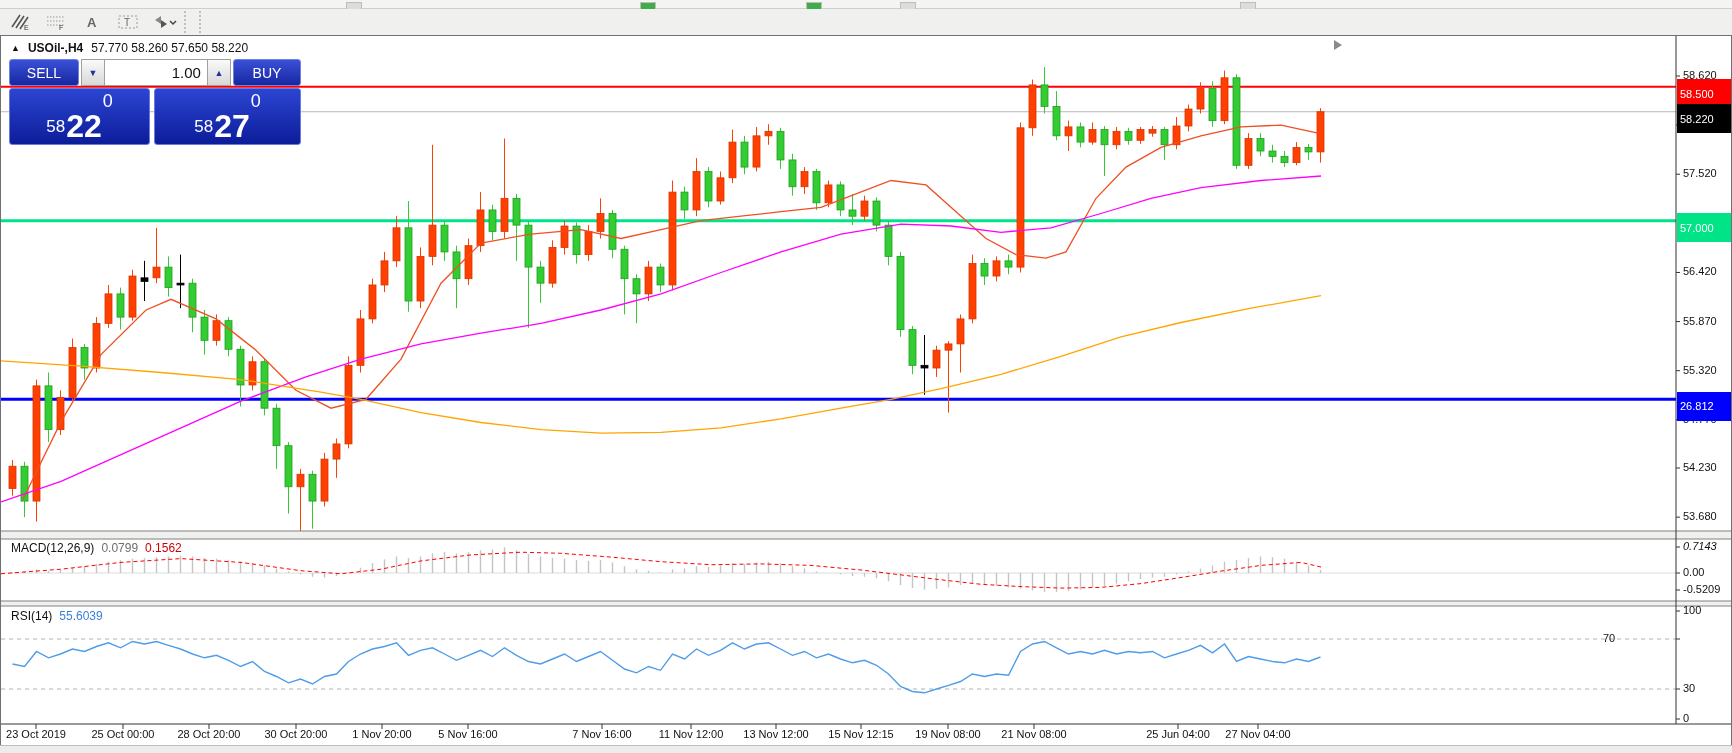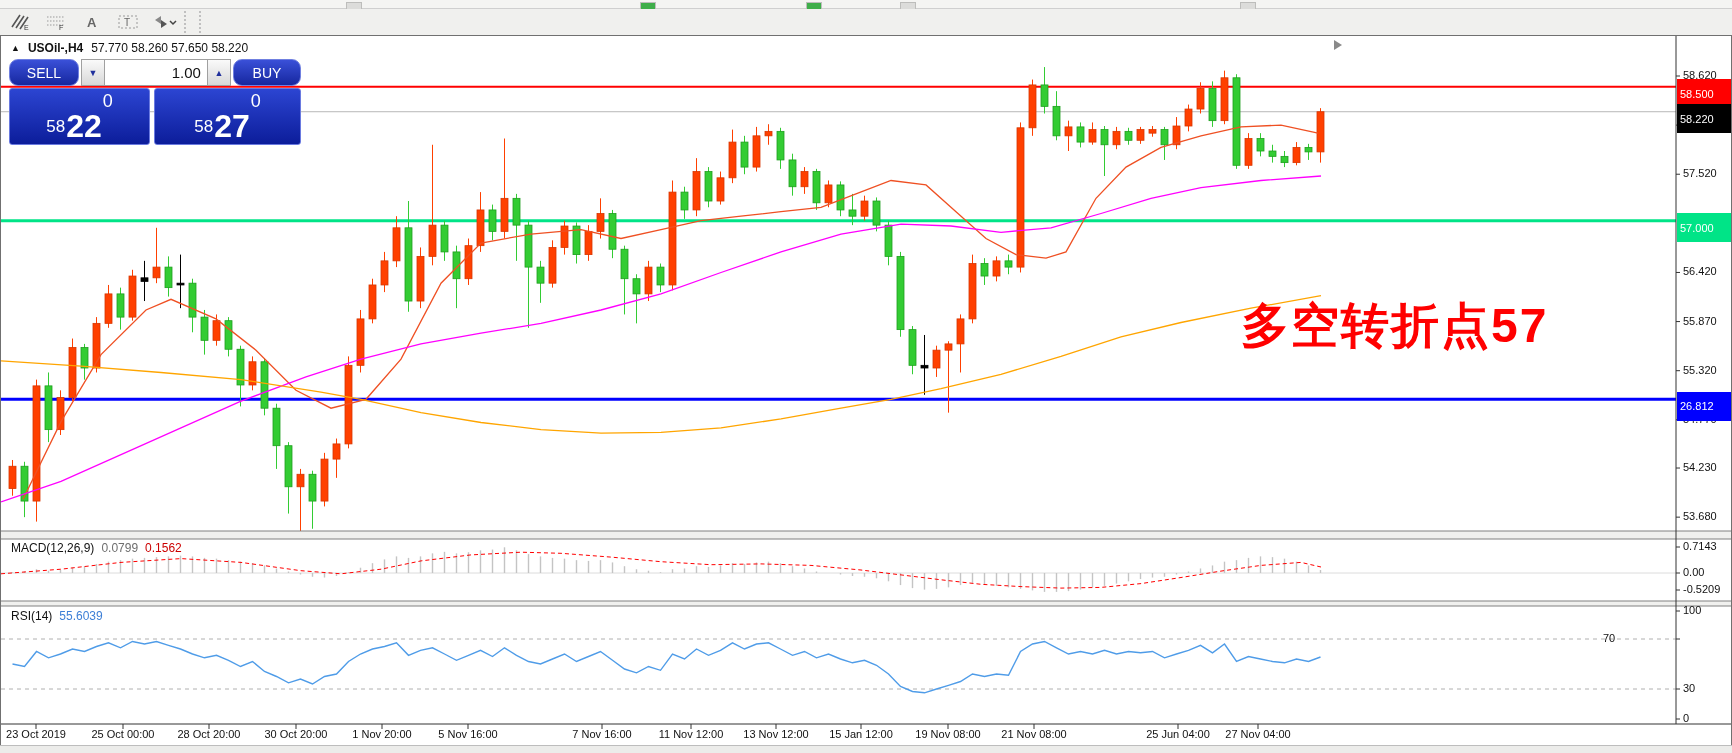--- a/index.html
+++ b/index.html
@@ -19,21 +19,21 @@
   
   #chart-window{position:absolute;left:0;top:35px;width:1730px;height:716px;background:#ffffff;border:1px solid #707070;}
   #chart-svg{position:absolute;left:0;top:0;}
   #chart-title{position:absolute;left:10px;top:5px;font-size:12px;color:#111;display:flex;gap:8px;align-items:center;}
   #chart-title .tri{font-size:9px;color:#111;}
   #end-arrow{position:absolute;left:1333px;top:4px;width:0;height:0;border-top:5px solid transparent;border-bottom:5px solid transparent;border-left:8px solid #8a8a8a;}
   
   #trade-panel{position:absolute;left:8px;top:23px;width:292px;}
   #tp-top{display:flex;height:27px;}
   .tp-btn{color:#fff;font-size:14px;display:flex;align-items:center;justify-content:center;
-          background:linear-gradient(#3a50d8,#16279f);border:1px solid #7080e0;border-radius:9px;}
+          background:linear-gradient(#3a50d8,#16279f);border:1px solid #7080e0;border-radius:3px;}
   #sell-btn{width:74px;}
   #buy-btn{width:72px;margin-left:2px;}
   #vol-box{display:flex;margin-left:2px;margin-right:0;}
   .spin{width:22px;background:linear-gradient(#fafafa,#d8d8d8);border:1px solid #a0a0a0;display:flex;align-items:center;justify-content:center;font-size:9px;color:#20309c;}
   #vol-input{width:94px;border:1px solid #a0a0a0;border-left:none;border-right:none;font-size:15px;text-align:right;padding-right:6px;color:#111;font-family:"Liberation Sans",sans-serif;}
   #tp-big{display:flex;margin-top:2px;height:57px;}
   .price-tile{color:#fff;background:linear-gradient(#2c45d2,#0c1d9a);border:1px solid #6a7ae0;border-radius:3px;
               display:flex;align-items:flex-end;justify-content:center;padding-bottom:3px;}
   #sell-tile{width:140px;}
   #buy-tile{width:146px;margin-left:4px;}
@@ -517,53 +517,52 @@
   <div class="ind-label" style="left:10px;top:505px">
     <span>MACD(12,26,9)</span>
     <span style="color:#6e6e6e">0.0799</span>
     <span style="color:#cc0000">0.1562</span>
   </div>
   <div class="ind-label" style="left:10px;top:573px">
     <span>RSI(14)</span>
     <span style="color:#3d7fd6">55.6039</span>
   </div>
 
-  <div id="annotation">多空转折点57</div>
 
   <div id="axis-labels">
       <div class="ax-label" style="left: 1682px; top: 33px;">58.620</div>
       <div class="ax-label" style="left: 1682px; top: 82.115px;">58.070</div>
       <div class="ax-label" style="left: 1682px; top: 131.23px;">57.520</div>
       <div class="ax-label" style="left: 1682px; top: 229.46px;">56.420</div>
       <div class="ax-label" style="left: 1682px; top: 278.575px;">55.870</div>
       <div class="ax-label" style="left: 1682px; top: 327.69px;">55.320</div>
       <div class="ax-label" style="left: 1682px; top: 376.805px;">54.770</div>
       <div class="ax-label" style="left: 1682px; top: 425.027px;">54.230</div>
       <div class="ax-label" style="left: 1682px; top: 474.142px;">53.680</div>
       <div class="badge" style="top: 43.216px; background: rgb(255, 0, 0); color: rgb(255, 255, 255);">58.500</div>
       <div class="badge" style="top: 177.166px; background: rgb(0, 228, 135); color: rgb(255, 255, 255);">57.000</div>
       <div class="badge" style="top: 355.766px; background: rgb(0, 0, 255); color: rgb(255, 255, 255);">26.812</div>
       <div class="badge" style="top: 68.22px; background: rgb(0, 0, 0); color: rgb(255, 255, 255);">58.220</div>
-      <div class="ax-label" style="left: 1682px; top: 504px;">0.7143</div>
+      <div class="ax-label" style="left: 1682px; top: 504px; font-style: italic;">0.7143</div>
       <div class="ax-label" style="left: 1682px; top: 530px;">0.00</div>
       <div class="ax-label" style="left: 1682px; top: 547px;">-0.5209</div>
       <div class="ax-label" style="left: 1682px; top: 568px;">100</div>
       <div class="ax-label" style="left: 1602px; top: 596px;">70</div>
       <div class="ax-label" style="left: 1682px; top: 646px;">30</div>
       <div class="ax-label" style="left: 1682px; top: 676px;">0</div>
       <div class="ax-label" style="left: 35px; top: 692px; transform: translateX(-50%);">23 Oct 2019</div>
       <div class="ax-label" style="left: 122px; top: 692px; transform: translateX(-50%);">25 Oct 00:00</div>
       <div class="ax-label" style="left: 208px; top: 692px; transform: translateX(-50%);">28 Oct 20:00</div>
       <div class="ax-label" style="left: 295px; top: 692px; transform: translateX(-50%);">30 Oct 20:00</div>
       <div class="ax-label" style="left: 381px; top: 692px; transform: translateX(-50%);">1 Nov 20:00</div>
       <div class="ax-label" style="left: 467px; top: 692px; transform: translateX(-50%);">5 Nov 16:00</div>
       <div class="ax-label" style="left: 601px; top: 692px; transform: translateX(-50%);">7 Nov 16:00</div>
       <div class="ax-label" style="left: 690px; top: 692px; transform: translateX(-50%);">11 Nov 12:00</div>
       <div class="ax-label" style="left: 775px; top: 692px; transform: translateX(-50%);">13 Nov 12:00</div>
-      <div class="ax-label" style="left: 860px; top: 692px; transform: translateX(-50%);">15 Jan 12:00</div>
+      <div class="ax-label" style="left: 860px; top: 692px; transform: translateX(-50%);">15 Nov 12:15</div>
       <div class="ax-label" style="left: 947px; top: 692px; transform: translateX(-50%);">19 Nov 08:00</div>
       <div class="ax-label" style="left: 1033px; top: 692px; transform: translateX(-50%);">21 Nov 08:00</div>
       <div class="ax-label" style="left: 1177px; top: 692px; transform: translateX(-50%);">25 Jun 04:00</div>
       <div class="ax-label" style="left: 1257px; top: 692px; transform: translateX(-50%);">27 Nov 04:00</div>
     </div>
 </div>
 
 <div id="bottom-strip"></div>
 
 </body></html>

